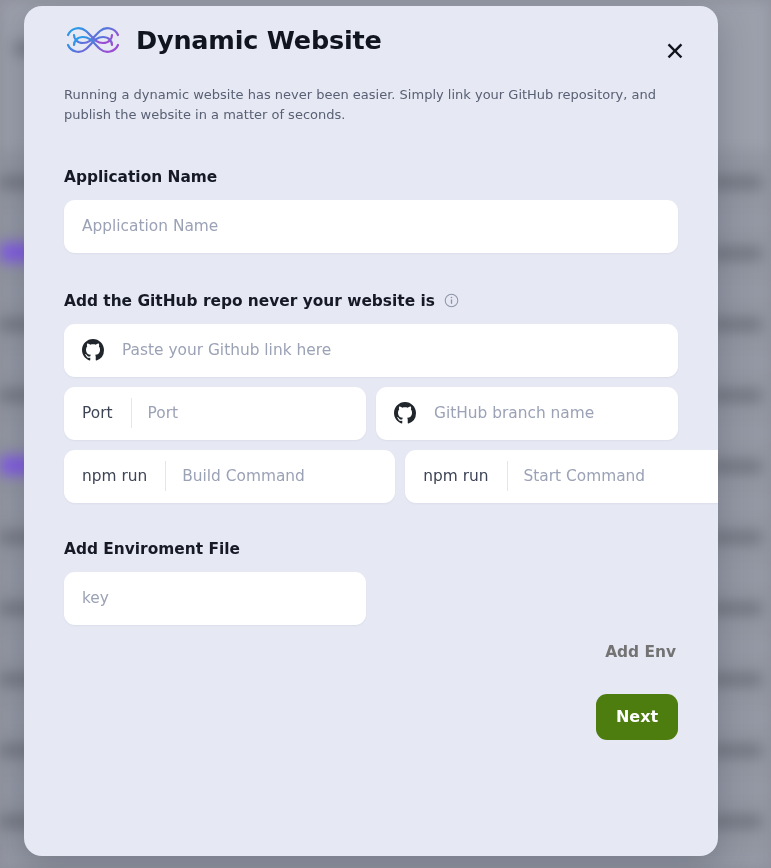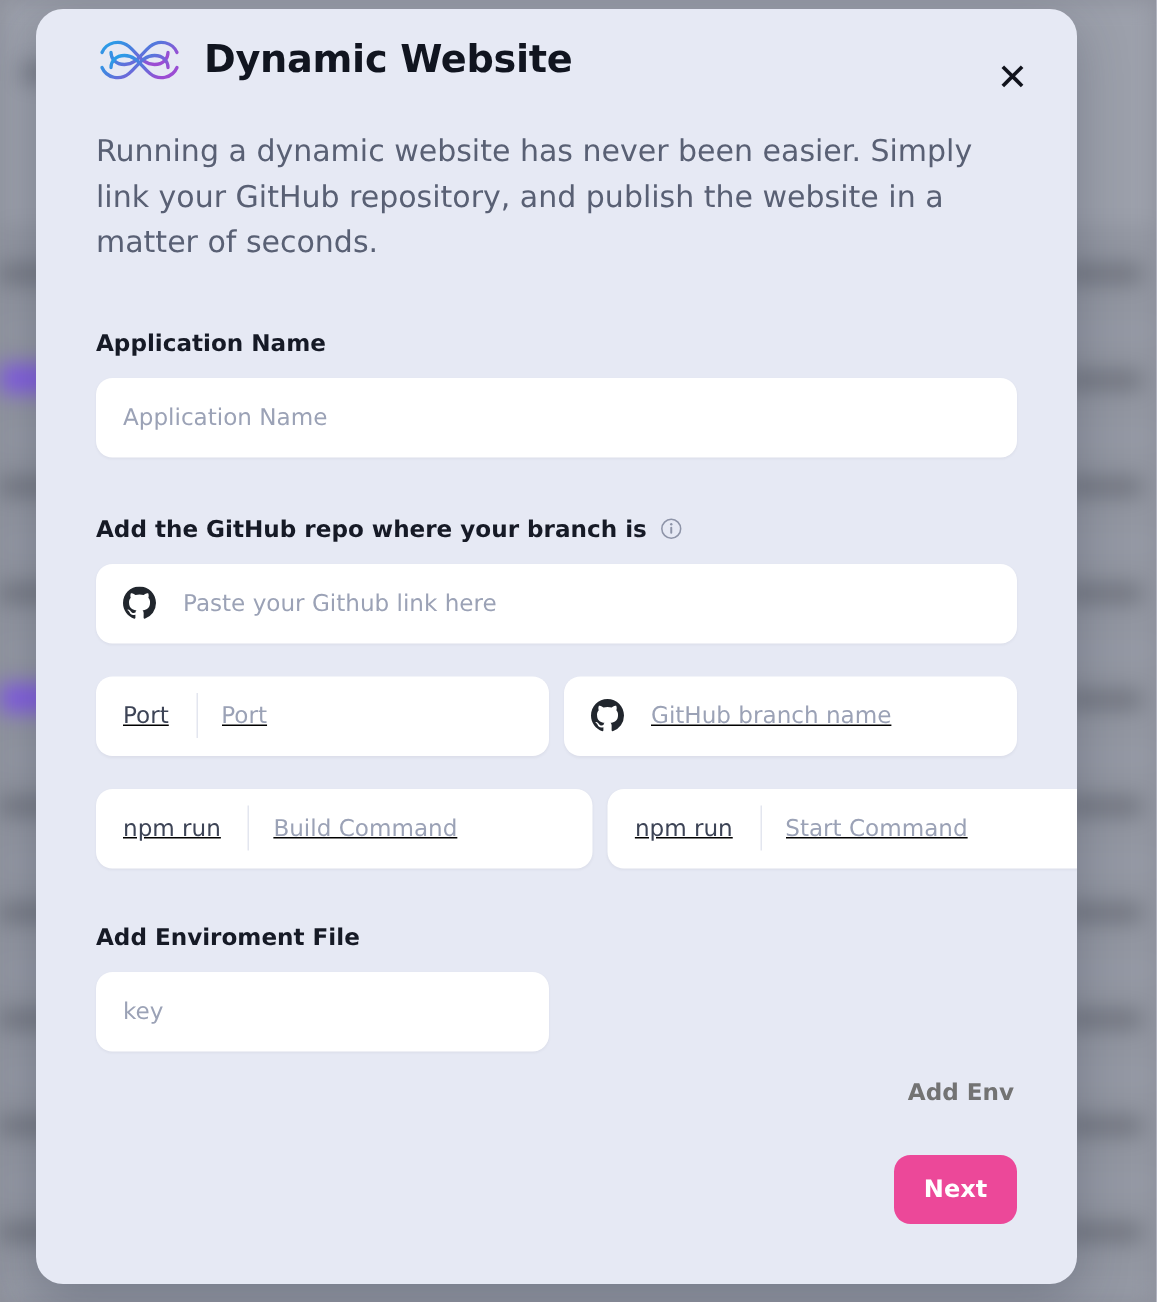--- a/index.html
+++ b/index.html
@@ -116,21 +116,21 @@
   .modal-title {
     font-size: 25.5px;
     font-weight: bold;
     color: #111520;
     letter-spacing: -0.2px;
     font-family: "DejaVu Sans", sans-serif;
   }
 
   .modal-desc {
     margin-top: 28px;
-    font-size: 20px;
+    font-size: 13px;
     line-height: 1.53;
     color: #596074;
     max-width: 600px;
   }
 
   
   .field-label {
     font-size: 15.4px;
     font-weight: bold;
     color: #161a26;
@@ -175,21 +175,21 @@
     flex: none;
     display: block;
   }
 
   
   .row-2 {
     display: flex;
     gap: 10px;
     margin-top: 10px;
   }
-  .row-2 > .input-box { margin-top: 12px; text-decoration: underline; }
+  .row-2 > .input-box { margin-top: 0; }
   .col-left  { flex: 0 0 302px; }
   .col-right { flex: 0 0 302px; }
 
   .prefix {
     font-size: 15.4px;
     color: #3d4456;
     padding: 0 18px;
     height: 30px;
     display: flex;
     align-items: center;
@@ -220,21 +220,21 @@
     font-size: 15.4px;
     font-weight: 600;
     font-family: "DejaVu Sans", sans-serif;
     padding: 2px 2px;
   }
 
   #next-btn {
     display: block;
     margin-left: auto;
     margin-top: 31px;
-    background: #ec4899;
+    background: #4d7c0f;
     color: #ffffff;
     border: none;
     border-radius: 11px;
     width: 82px;
     height: 46px;
     font-size: 16px;
     font-weight: bold;
     cursor: pointer;
     font-family: "DejaVu Sans", sans-serif;
   }
@@ -318,21 +318,21 @@
   <p class="modal-desc">Running a dynamic website has never been easier. Simply link your GitHub repository, and publish the website in a matter of seconds.</p>
 
   <div class="field-label label-app">
     <span>Application Name</span>
   </div>
   <div class="input-box">
     <input type="text" placeholder="Application Name" style="">
   </div>
 
   <div class="field-label label-repo">
-    <span>Add the GitHub repo where your branch is</span>
+    <span>Add the GitHub repo never your website is</span>
     <span>
       <svg class="info-icon" viewBox="0 0 16 16" aria-hidden="true">
         <circle cx="8" cy="8" r="6.7" fill="none" stroke="#8e94a8" stroke-width="1.1"></circle>
         <circle cx="8" cy="4.8" r="0.85" fill="#8e94a8"></circle>
         <rect x="7.3" y="6.6" width="1.4" height="5" rx="0.7" fill="#8e94a8"></rect>
       </svg>
     </span>
   </div>
 
   <div class="input-box">

